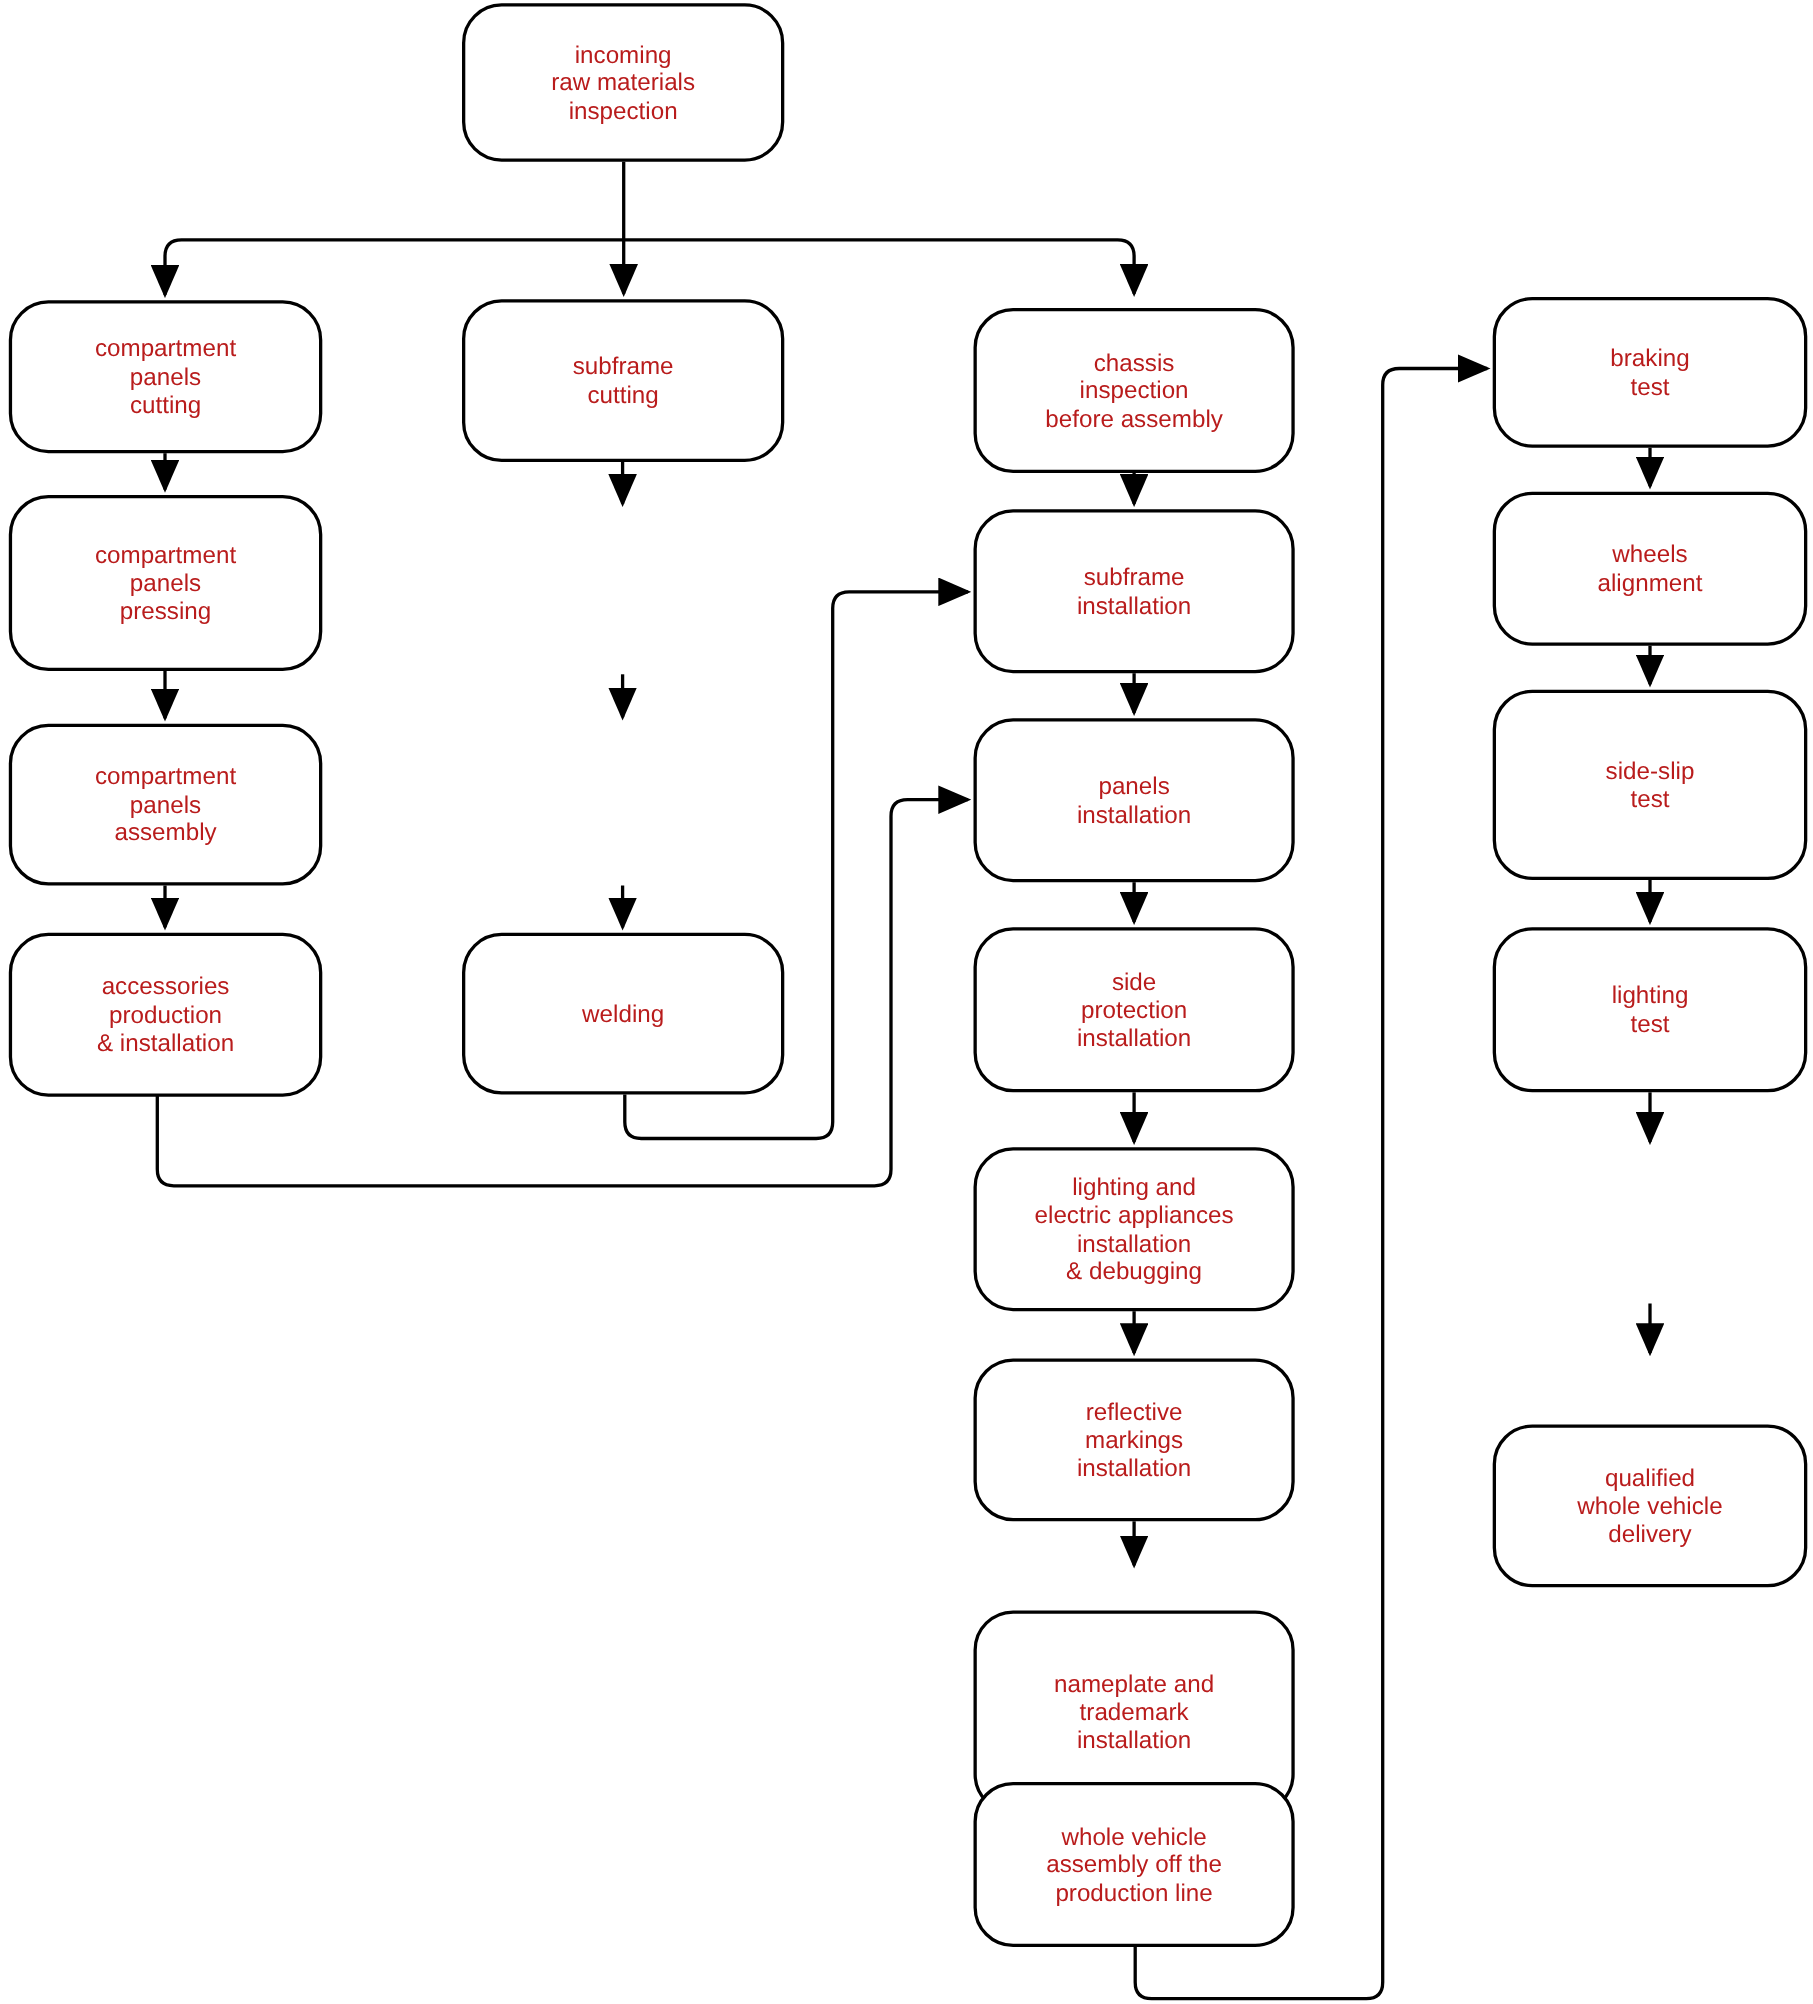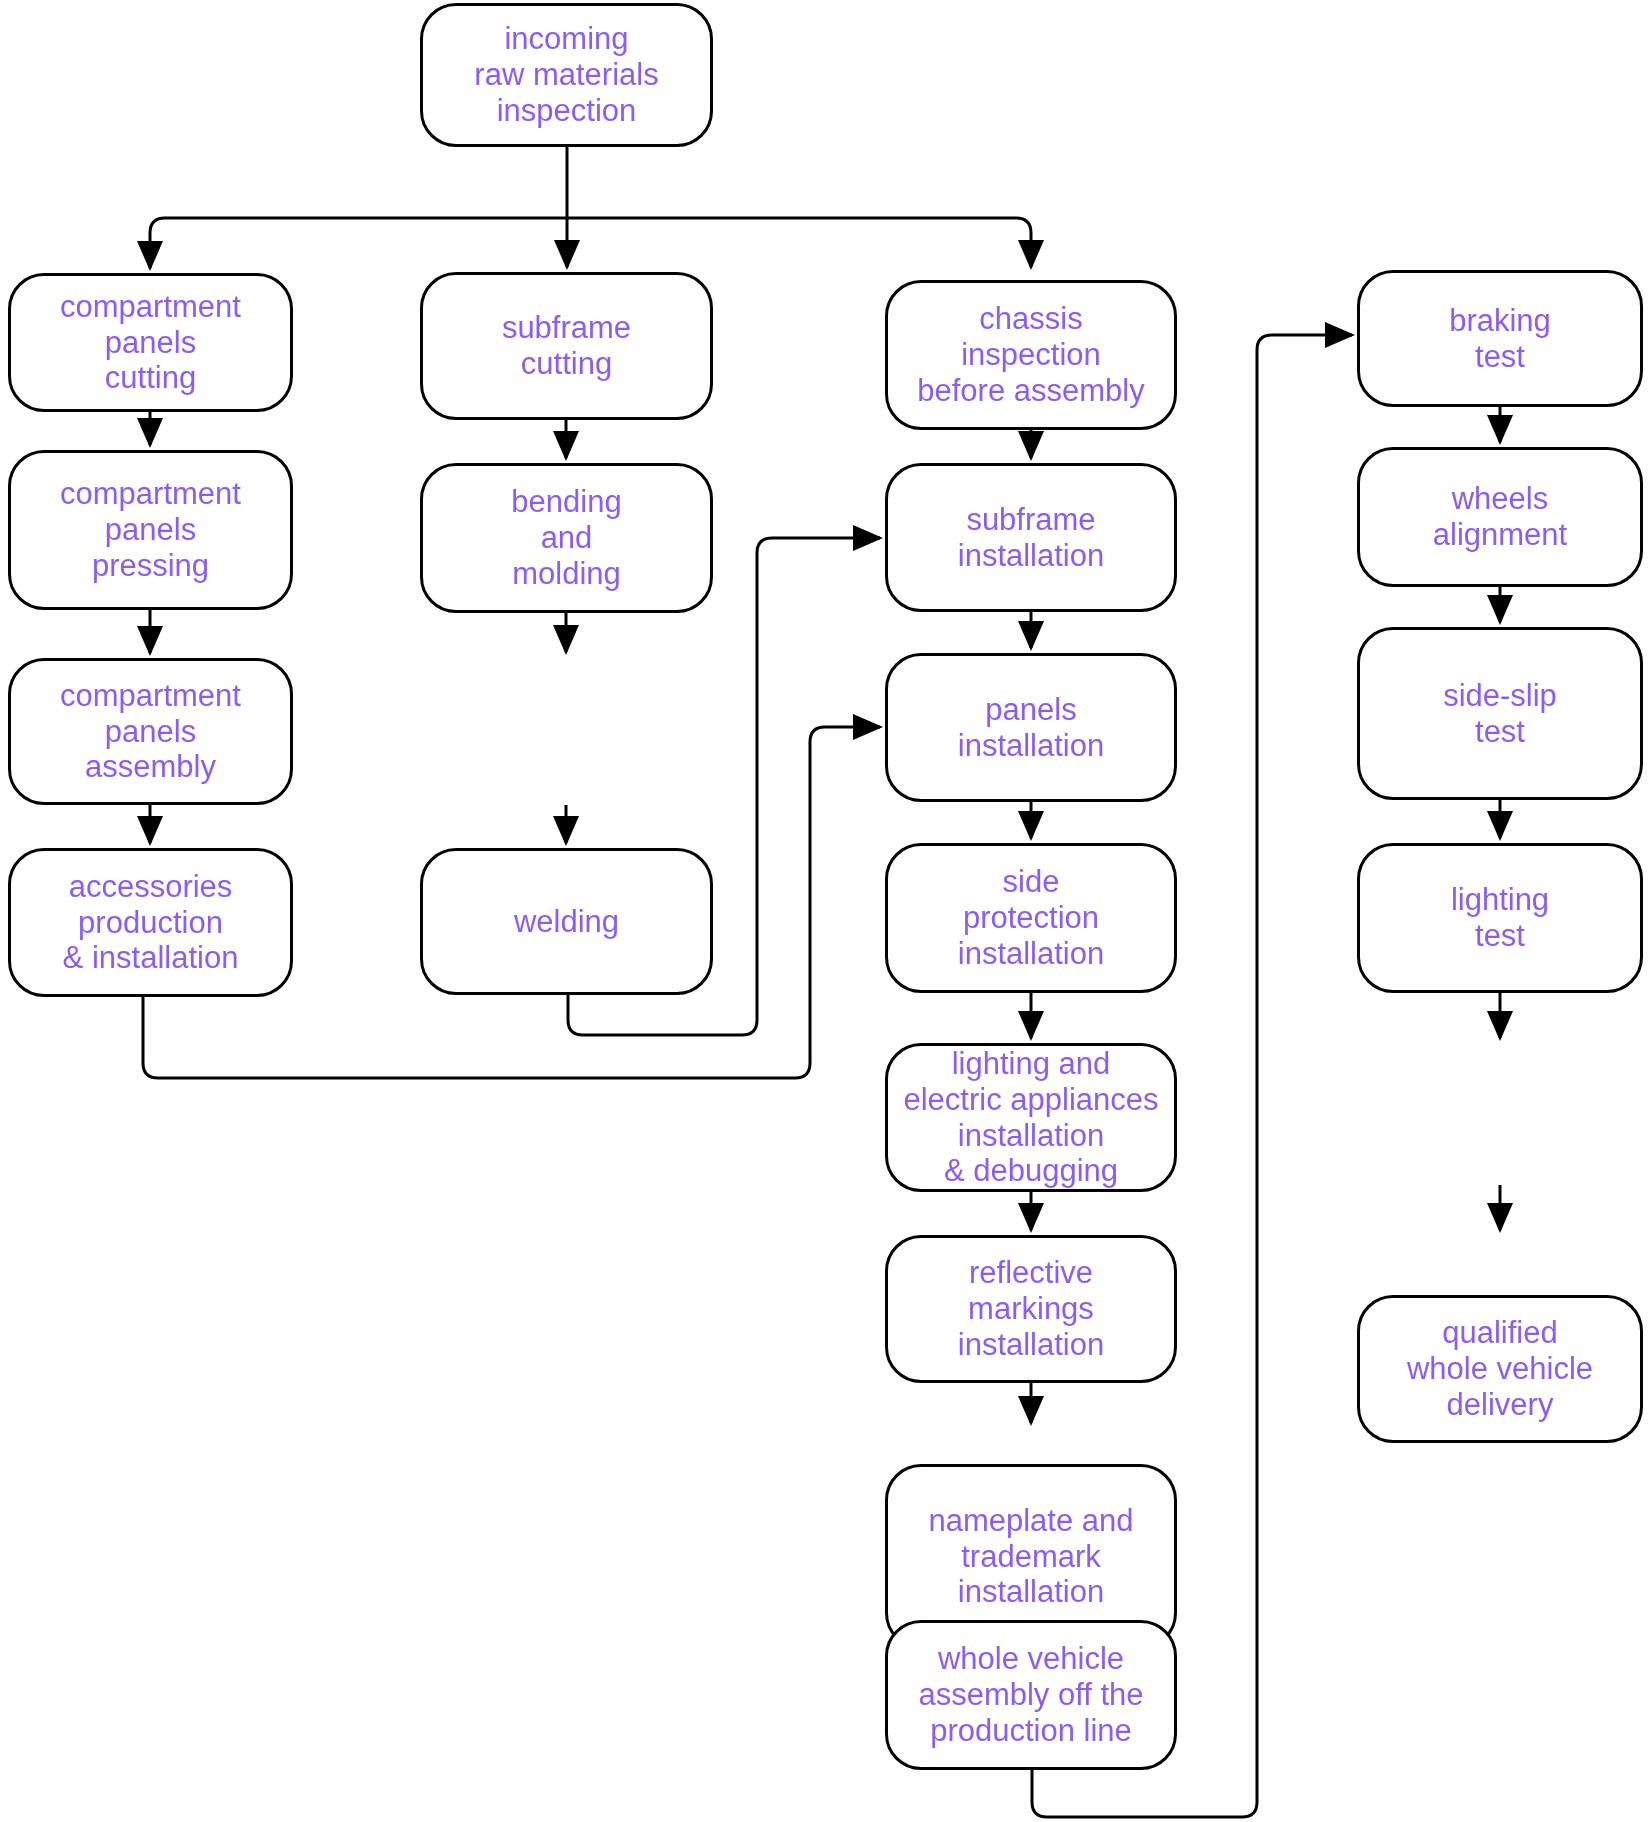--- a/index.html
+++ b/index.html
@@ -27,23 +27,23 @@
     border: 3px solid #000000;
     border-radius: 36px;
     background: #ffffff;
     display: flex;
     align-items: center;
     justify-content: center;
     text-align: center;
   }
   .node .lbl {
     white-space: pre-line;
-    font-size: 31px;
+    font-size: 22px;
     line-height: 1.16;
-    color: #8b5cf6;
+    color: #b91c1c;
   }
 </style>
 </head>
 <body>
 
 <div id="stage">
 
   <svg id="connector-layer" viewBox="0 0 1648 1822" xmlns="http://www.w3.org/2000/svg">
     <defs>
       <marker id="arrow" markerUnits="userSpaceOnUse" markerWidth="30" markerHeight="26" refX="27" refY="13" orient="auto">
@@ -107,25 +107,20 @@
   <div class="node" style="left:8px;top:848px;width:285px;height:149px">
     <span class="lbl">accessories
 production
 &amp; installation</span>
   </div>
 
   <div class="node" style="left:420px;top:272px;width:293px;height:148px">
     <span class="lbl">subframe
 cutting</span>
   </div>
-  <div class="node" style="left:420px;top:463px;width:293px;height:150px">
-    <span class="lbl">bending
-and
-molding</span>
-  </div>
   <div class="node" style="left:420px;top:848px;width:293px;height:147px">
     <span class="lbl">welding</span>
   </div>
 
   <div class="node" style="left:885px;top:280px;width:292px;height:150px">
     <span class="lbl">chassis
 inspection
 before assembly</span>
   </div>
   <div class="node" style="left:885px;top:463px;width:292px;height:149px">

